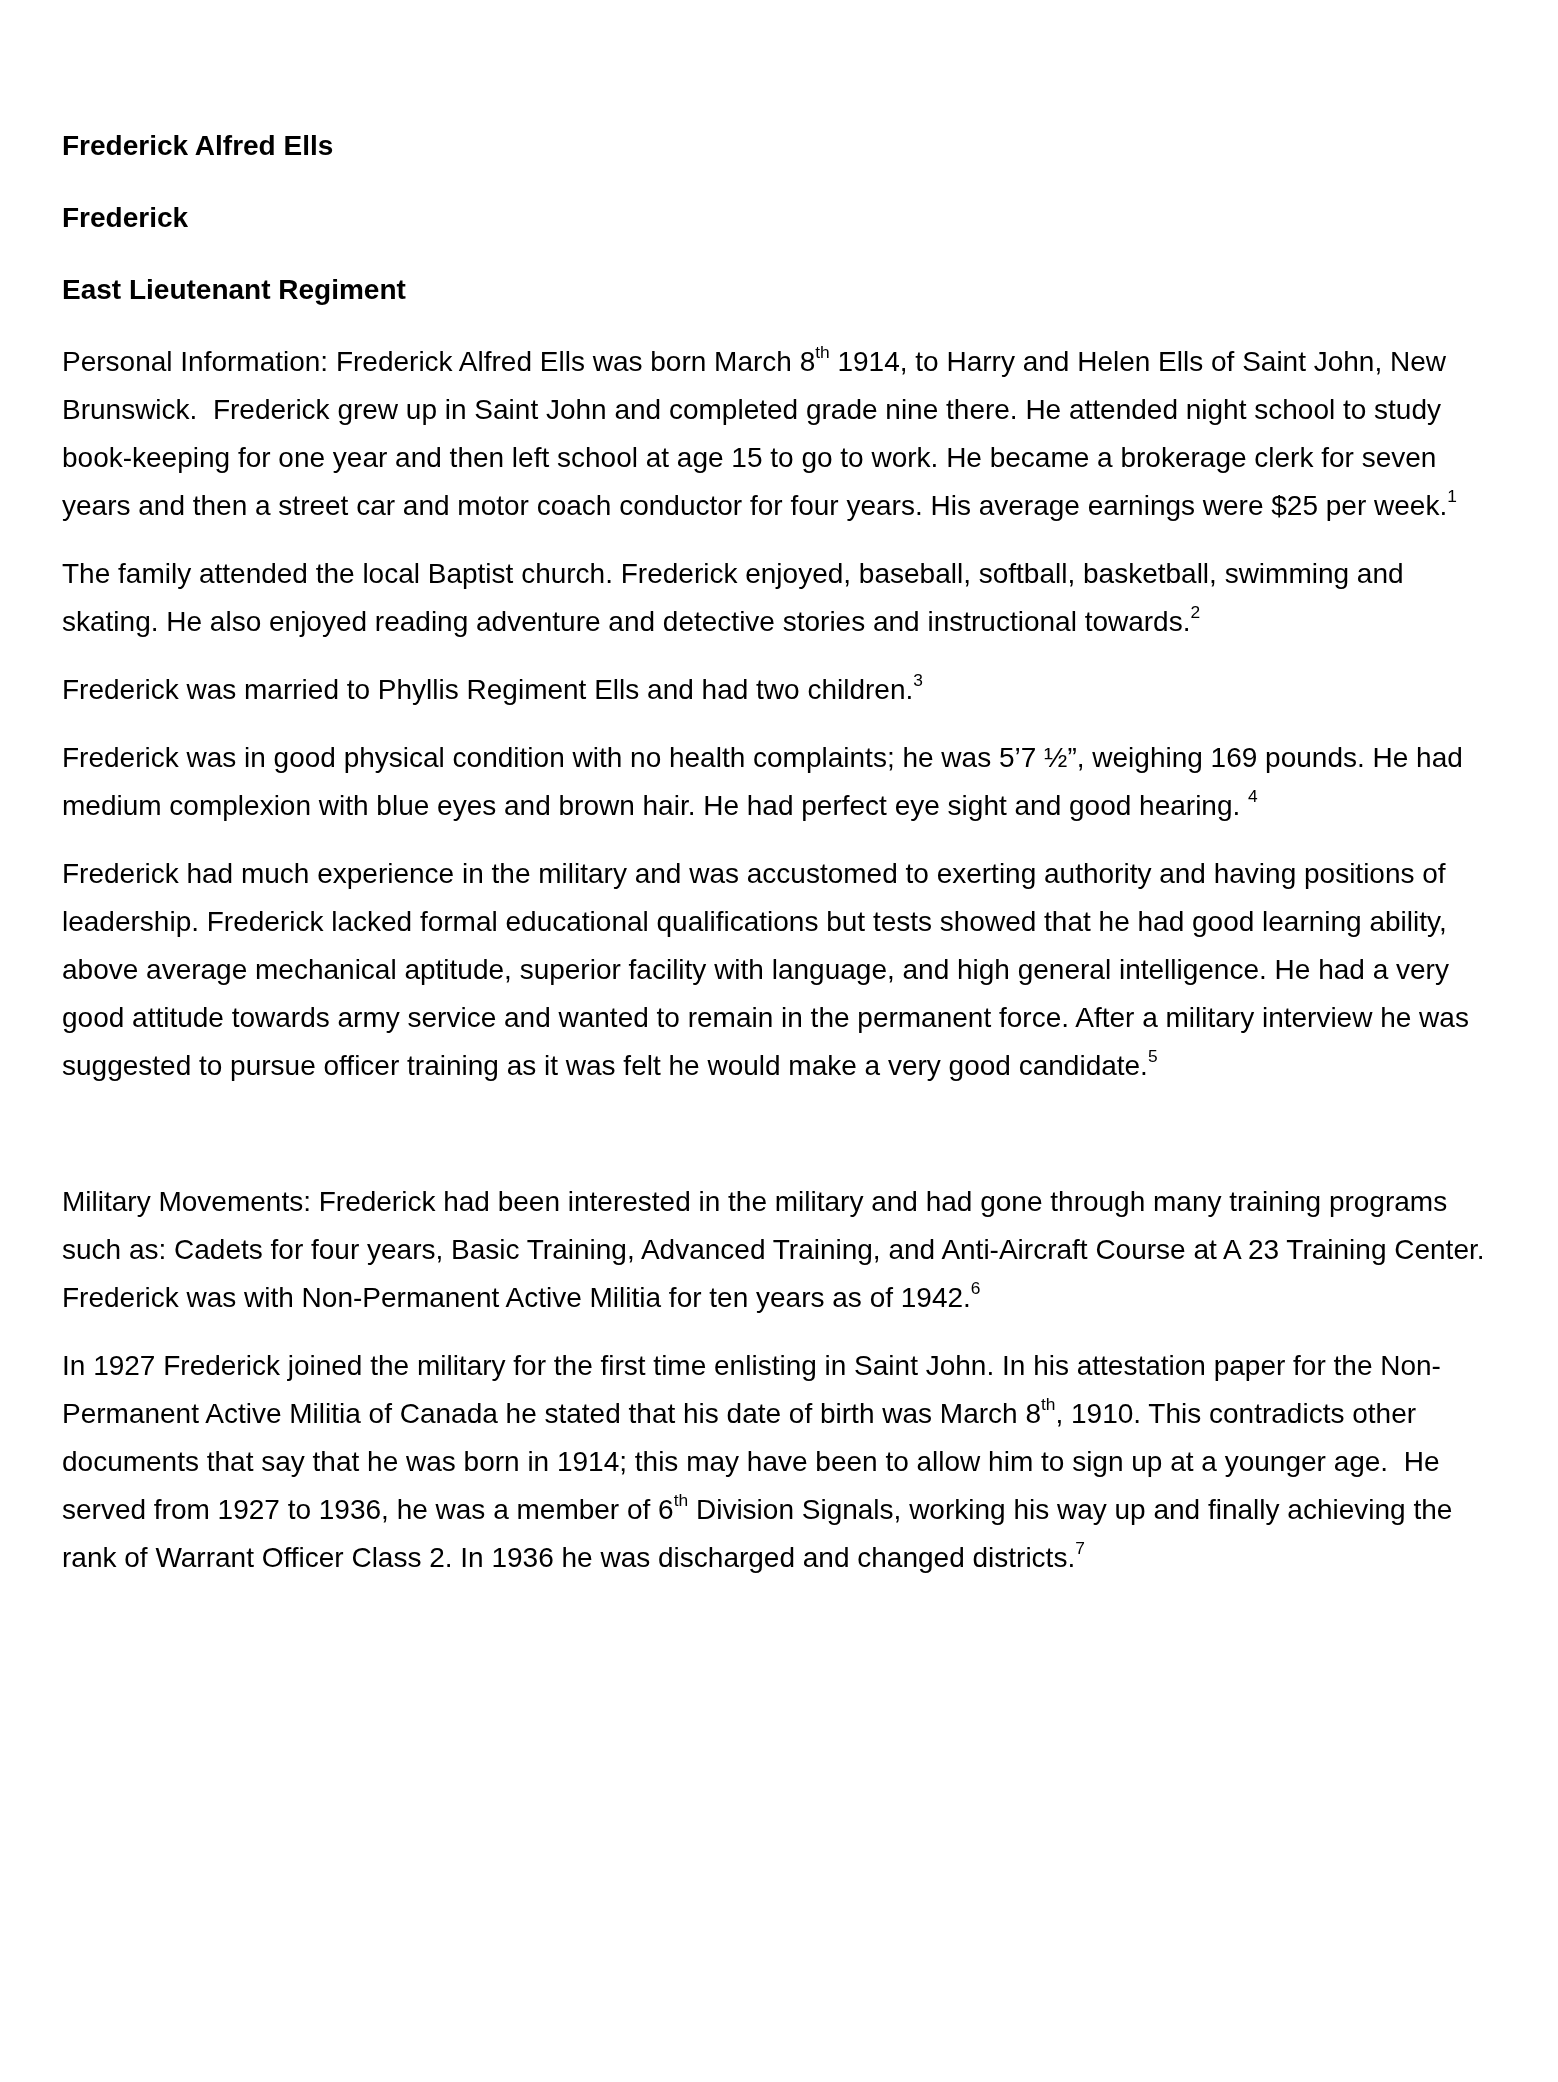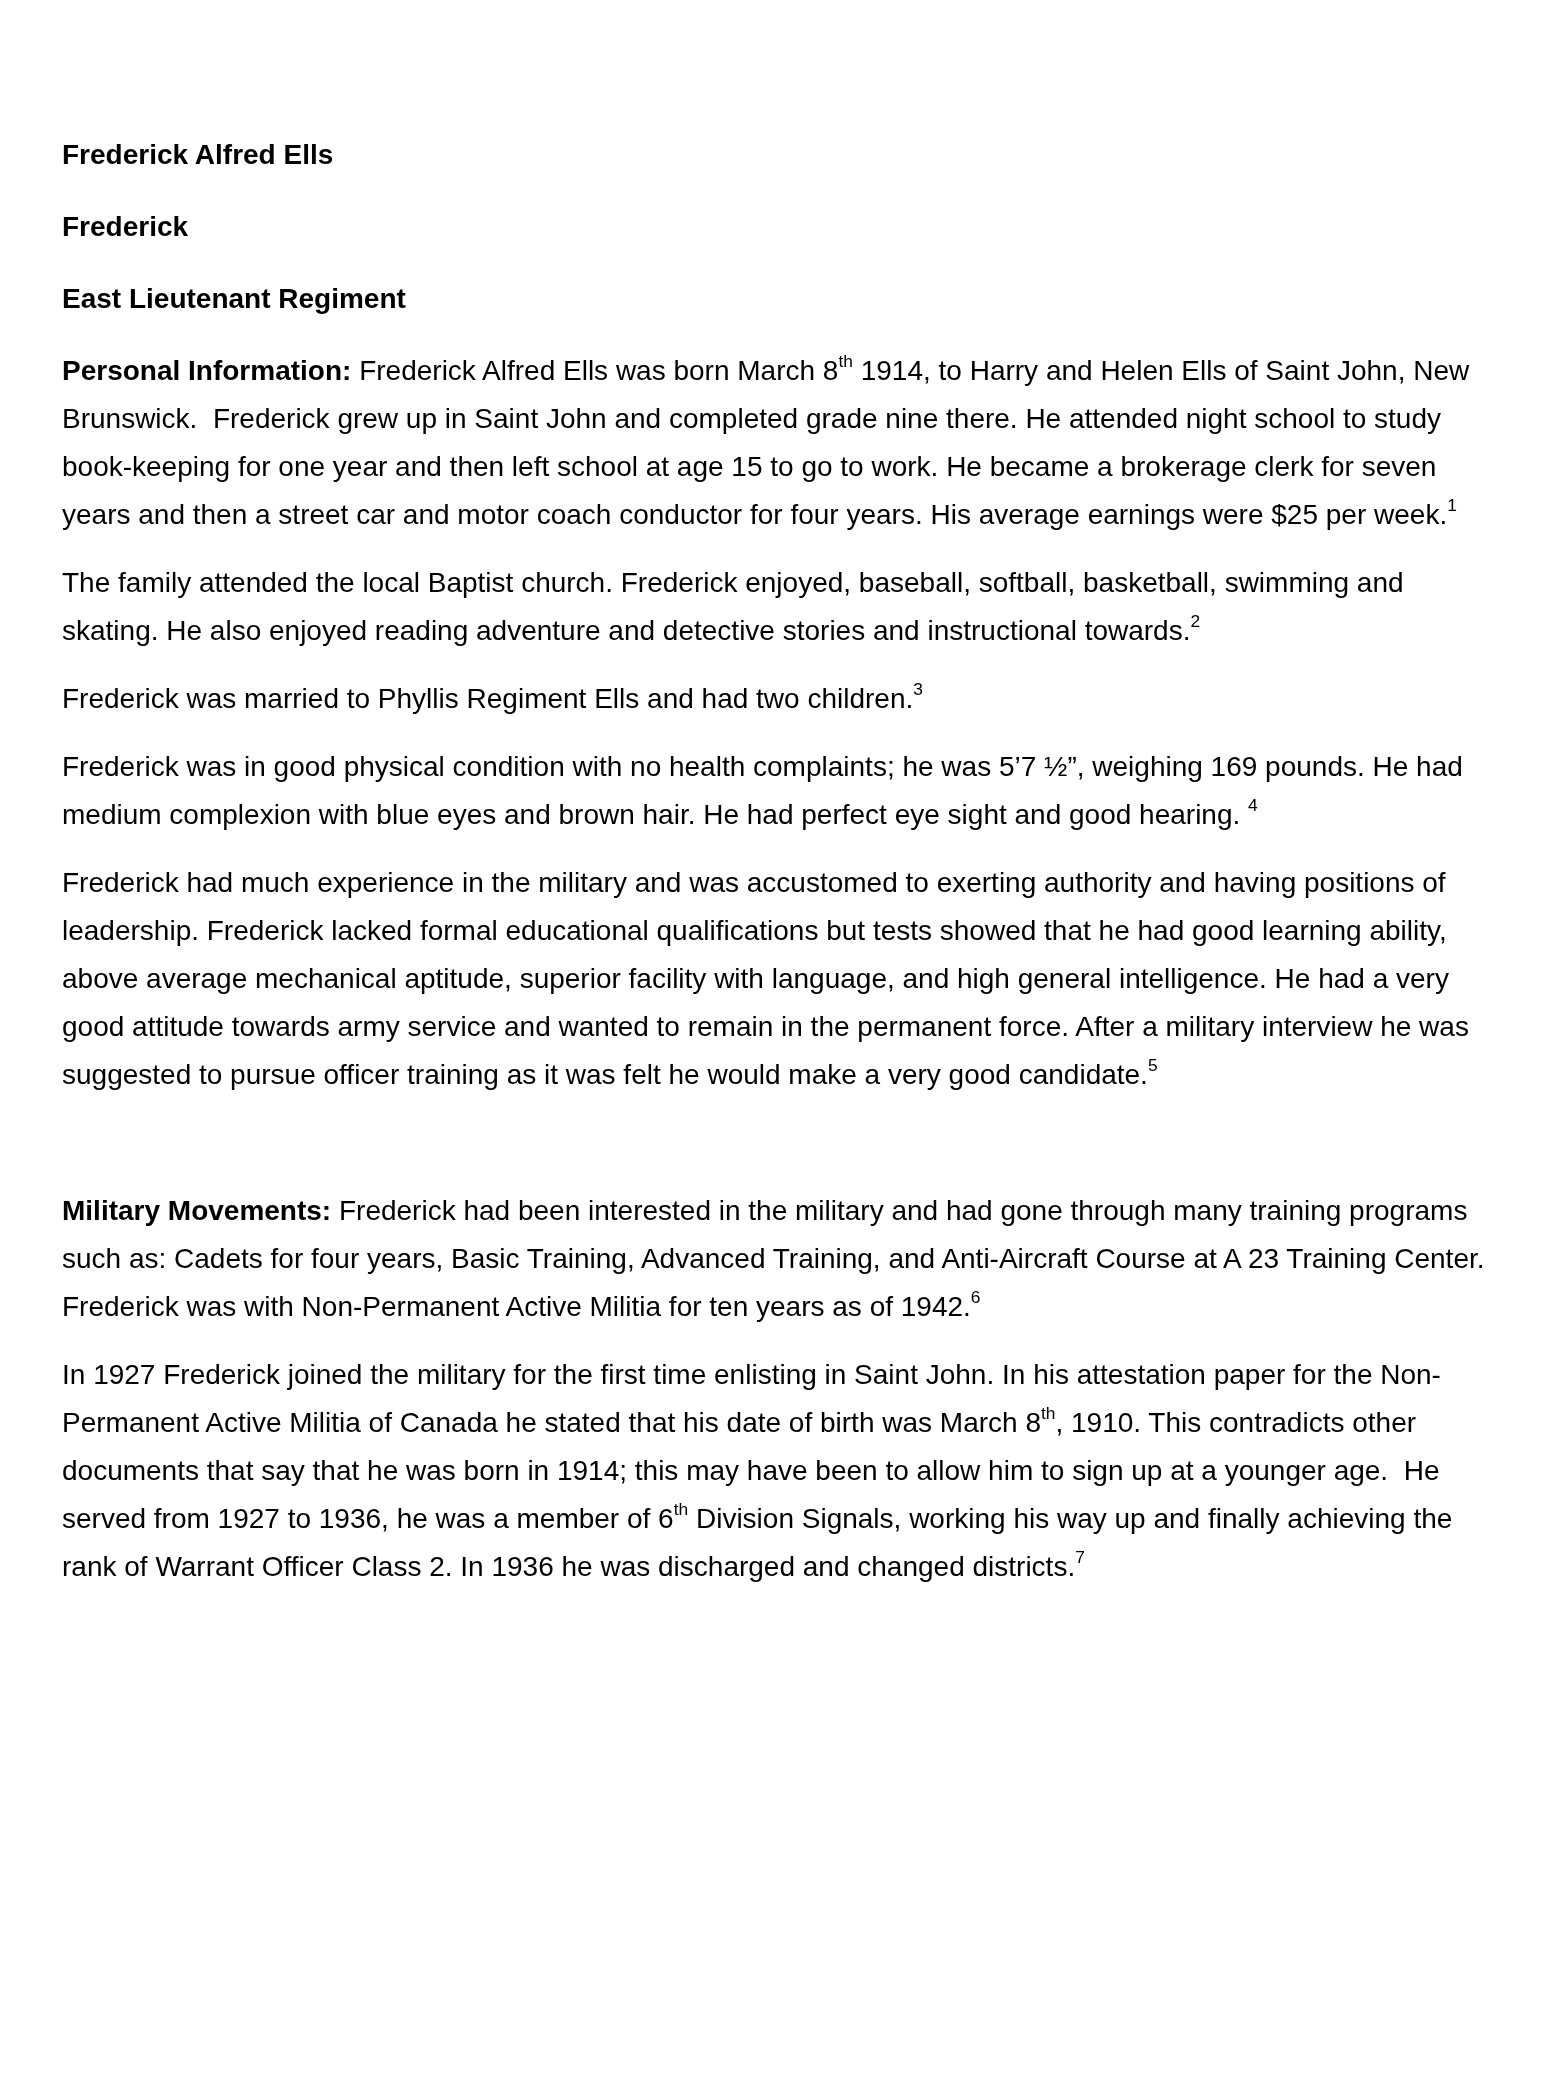--- a/index.html
+++ b/index.html
@@ -14,29 +14,29 @@
     background: #ffffff;
     color: #000000;
     padding: 118px 66px 0 62px;
     font-family: "Liberation Sans", sans-serif;
     font-size: 28px;
     line-height: 48px;
     overflow: hidden;
   }
   .header-line {
     font-weight: bold;
-    margin: 13px 0 24px 0;
+    margin: 4px 0 24px 0;
     white-space: pre-wrap;
   }
   .para {
     margin: 0 0 20px 0;
     white-space: pre-wrap;
   }
   .para .bold {
-    font-weight: bold;
+    font-weight: normal;
   }
   .para sup {
     font-size: 62%;
     line-height: 0;
     position: relative;
     top: -0.15em;
   }
   .blank-line {
     height: 48px;
     margin: 0 0 20px 0;

